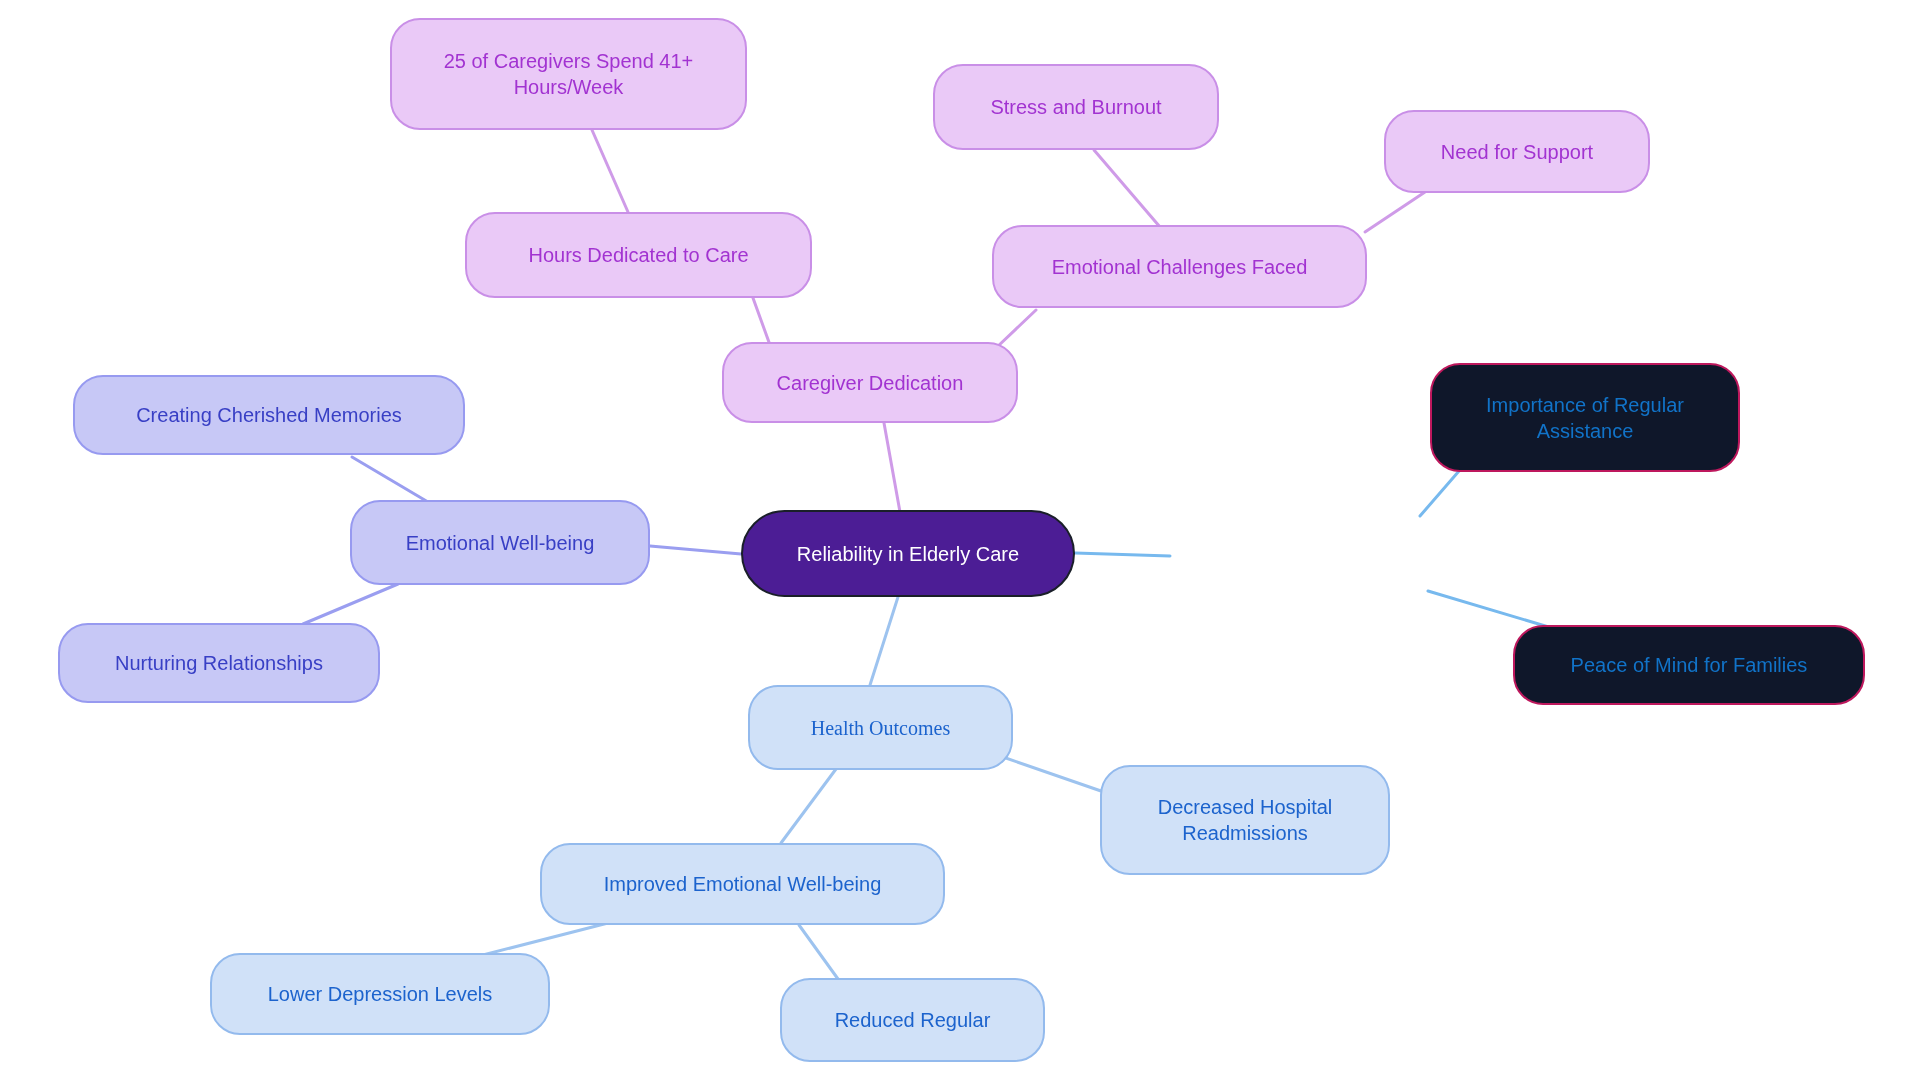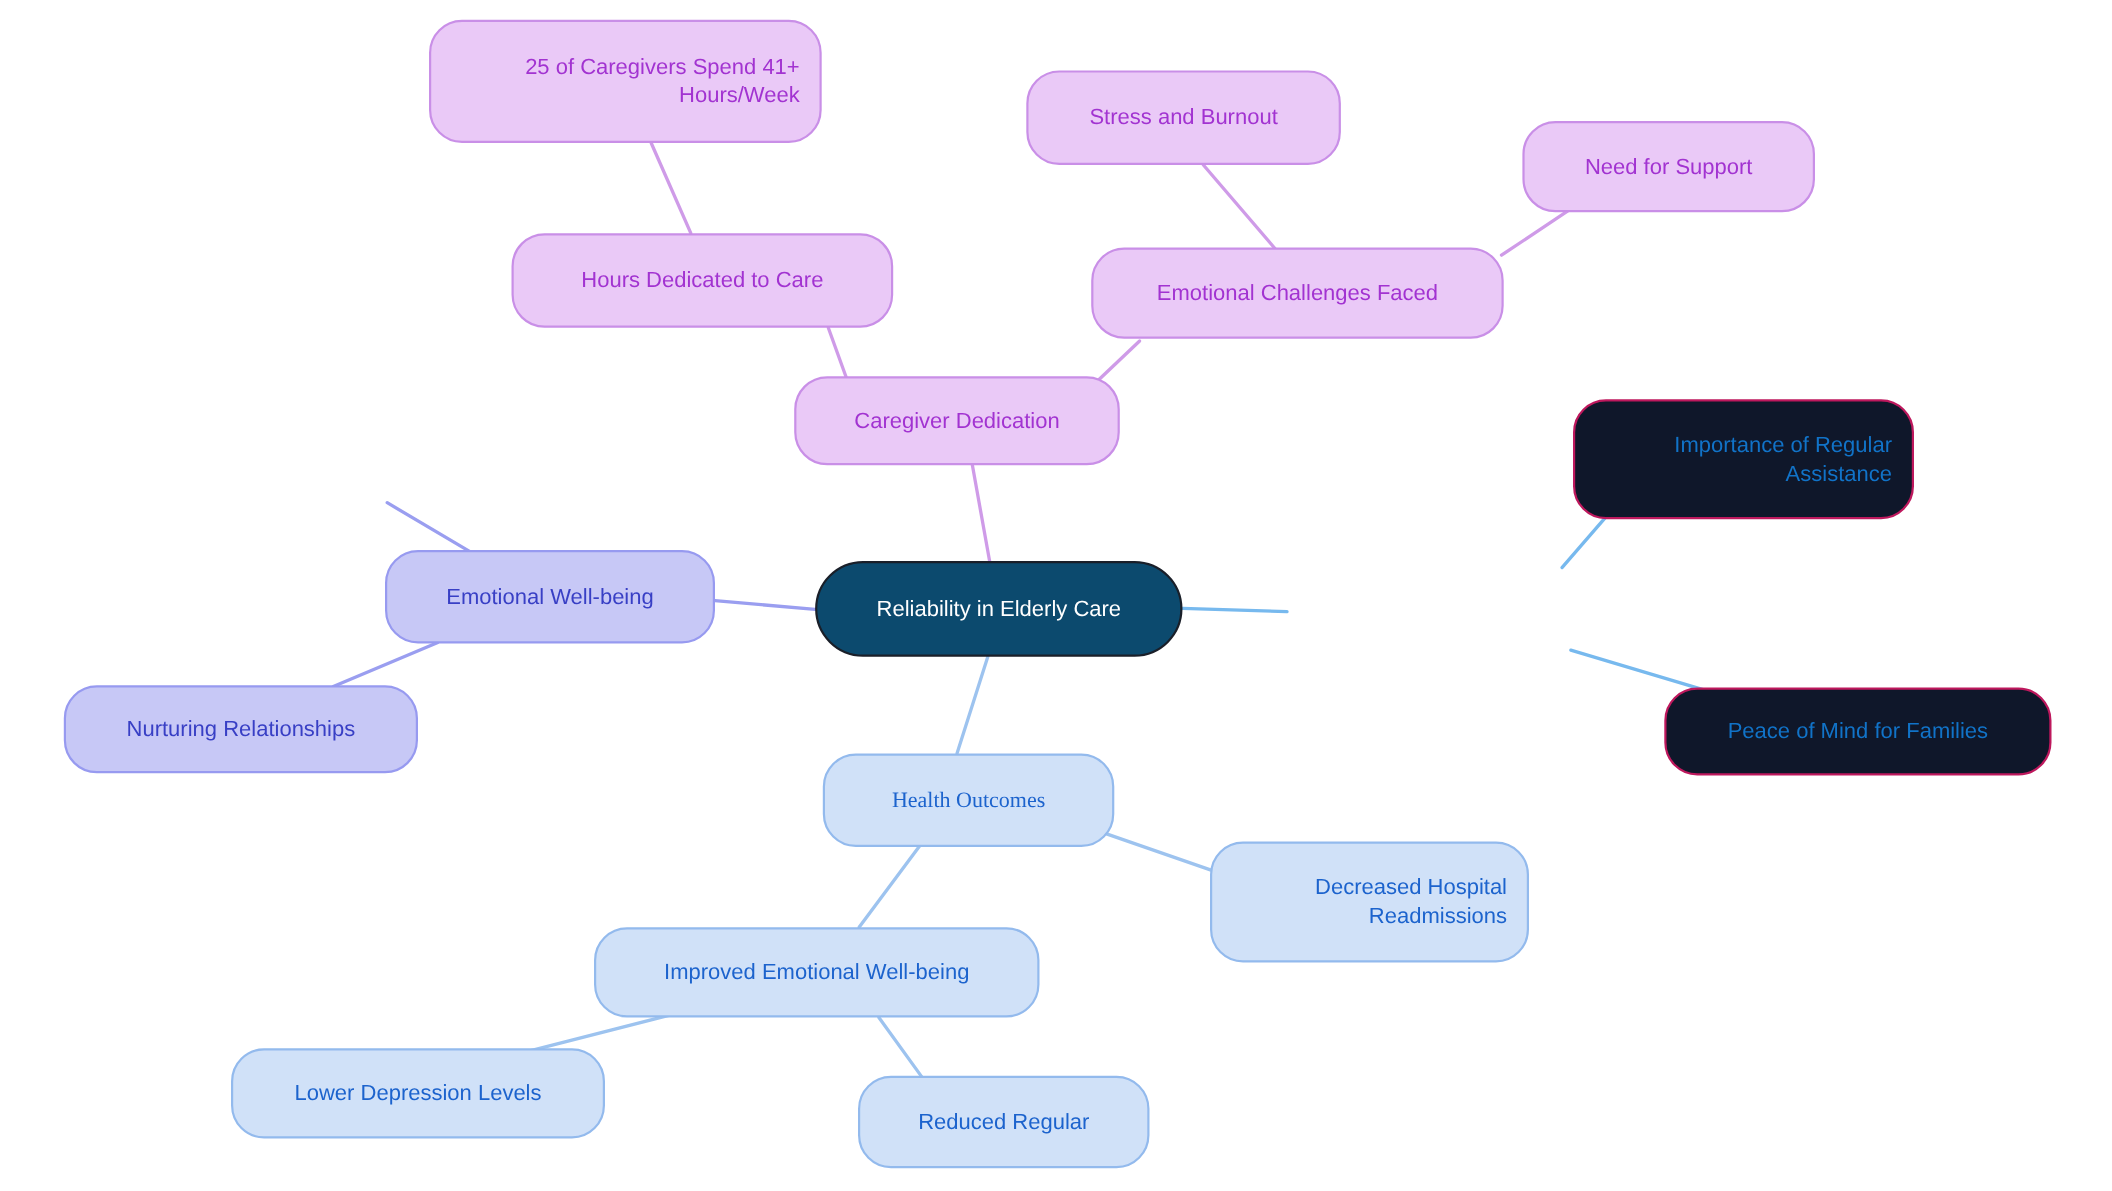--- a/index.html
+++ b/index.html
@@ -20,29 +20,29 @@
     left: 0; top: 0;
     width: 1920px; height: 1083px;
     z-index: 1;
   }
   .node {
     position: absolute;
     z-index: 2;
     display: flex;
     align-items: center;
     justify-content: center;
-    text-align: right;
+    text-align: center;
     font-size: 20px;
     line-height: 1.3;
     padding: 0 18px;
     box-sizing: border-box;
     border-radius: 30px;
     cursor: pointer;
   }
-  .g-center { background:#0c4a6e; border:2px solid #1a1f29; color:#ffffff; border-radius:44px; }
+  .g-center { background:#4c1d95; border:2px solid #1a1f29; color:#ffffff; border-radius:44px; }
   .g-purple { background:#eac9f7; border:2px solid #c98fe7; color:#a233d1; }
   .g-peri   { background:#c7c8f6; border:2px solid #979af0; color:#383fc5; }
   .g-sky    { background:#0f172a; border:2px solid #be185d; color:#1173c8; }
   .g-pale   { background:#d0e1f8; border:2px solid #93baed; color:#1c63cd; }
 
   .n-center                  { left:741px;  top:510px; width:334px; height:87px;  }
   .n-caregiver-dedication    { left:722px;  top:342px; width:296px; height:81px;  }
   .n-hours-dedicated         { left:465px;  top:212px; width:347px; height:86px;  }
   .n-caregivers-spend-41     { left:390px;  top:18px;  width:357px; height:112px; }
   .n-emotional-challenges    { left:992px;  top:225px; width:375px; height:83px;  }
@@ -104,20 +104,23 @@
   <div class="node g-purple n-stress-burnout">
     <span>Stress and Burnout</span>
   </div>
   <div class="node g-purple n-need-support">
     <span>Need for Support</span>
   </div>
 
   <div class="node g-peri n-emotional-wellbeing">
     <span>Emotional Well-being</span>
   </div>
+  <div class="node g-peri n-creating-memories">
+    <span>Creating Cherished Memories</span>
+  </div>
   <div class="node g-peri n-nurturing-relationships">
     <span>Nurturing Relationships</span>
   </div>
 
   <div class="node g-sky n-importance-regular">
     <span>Importance of Regular Assistance</span>
   </div>
   <div class="node g-sky n-peace-of-mind">
     <span>Peace of Mind for Families</span>
   </div>

